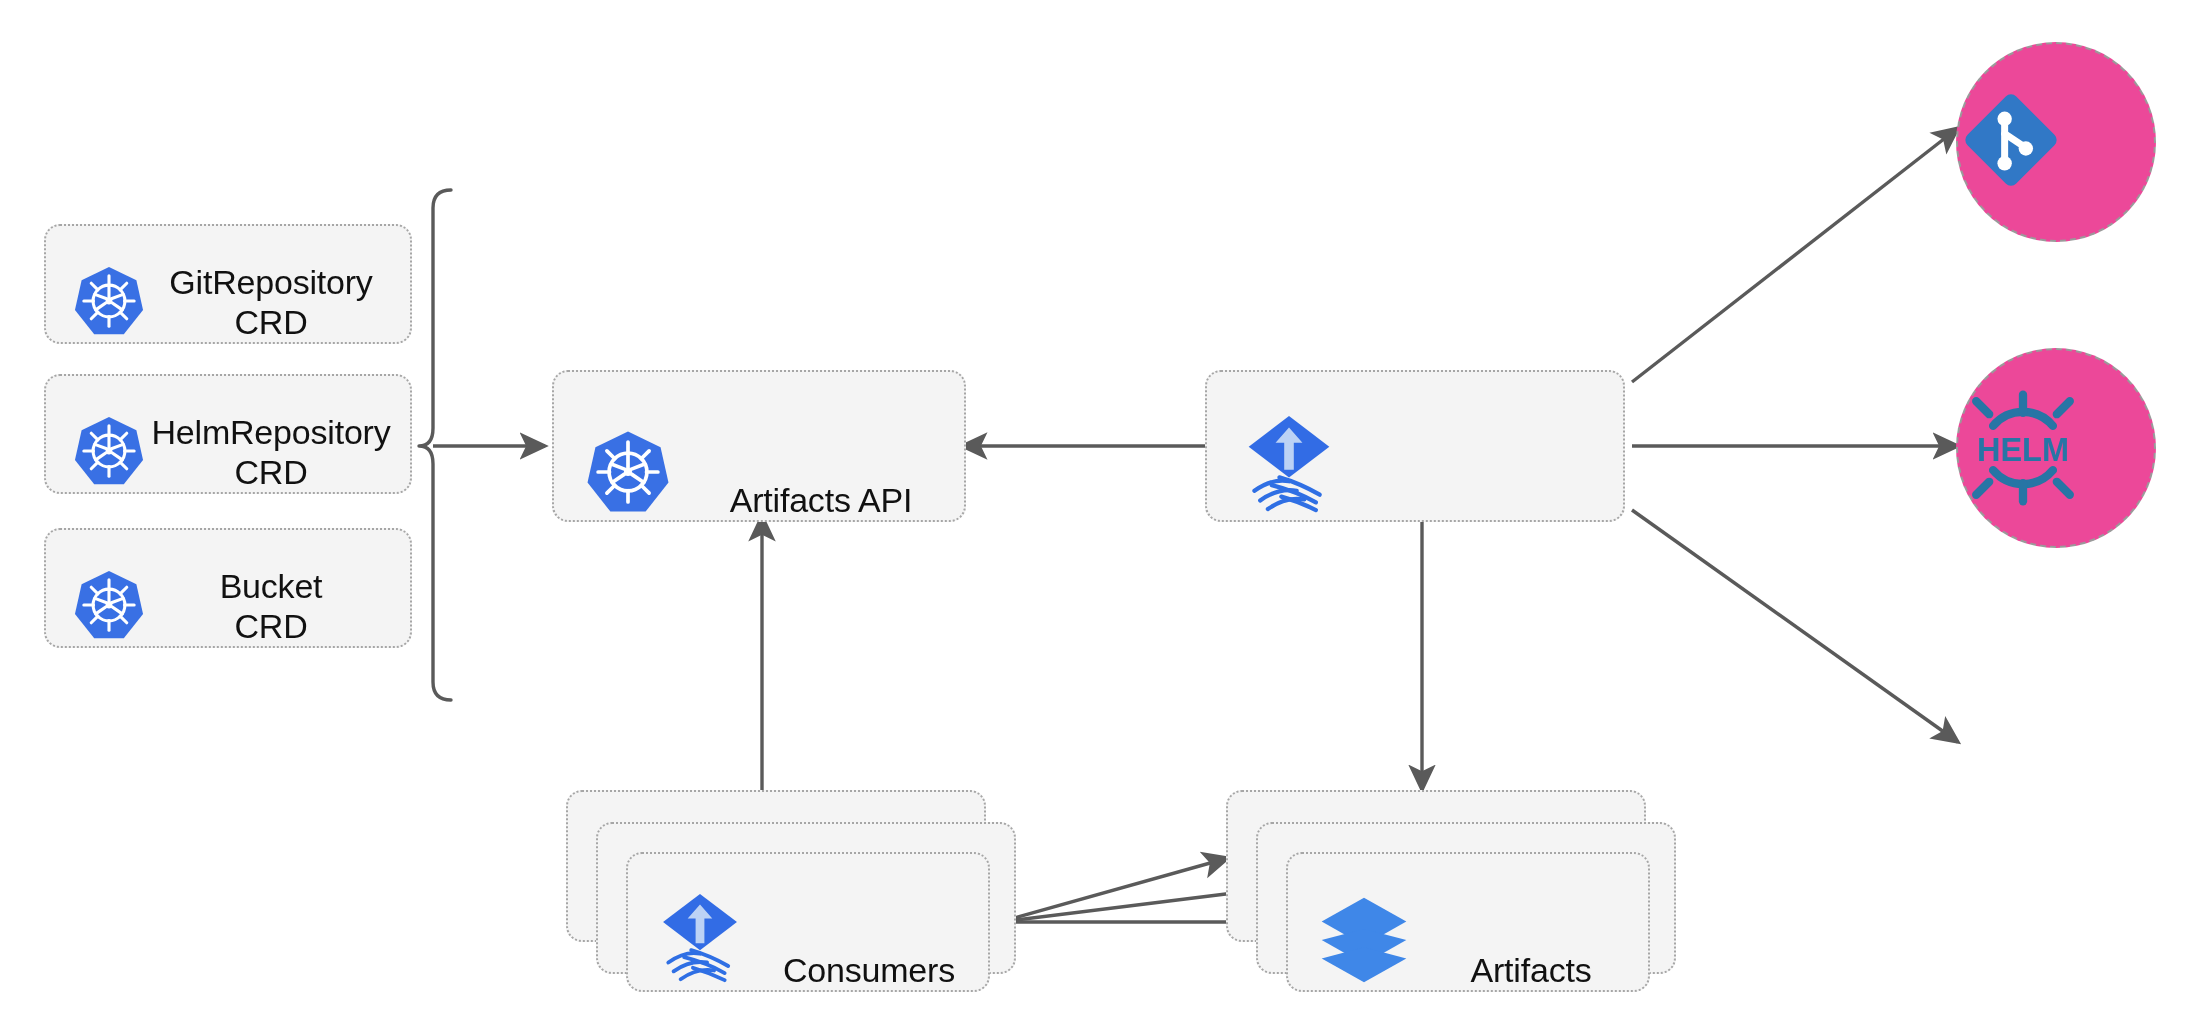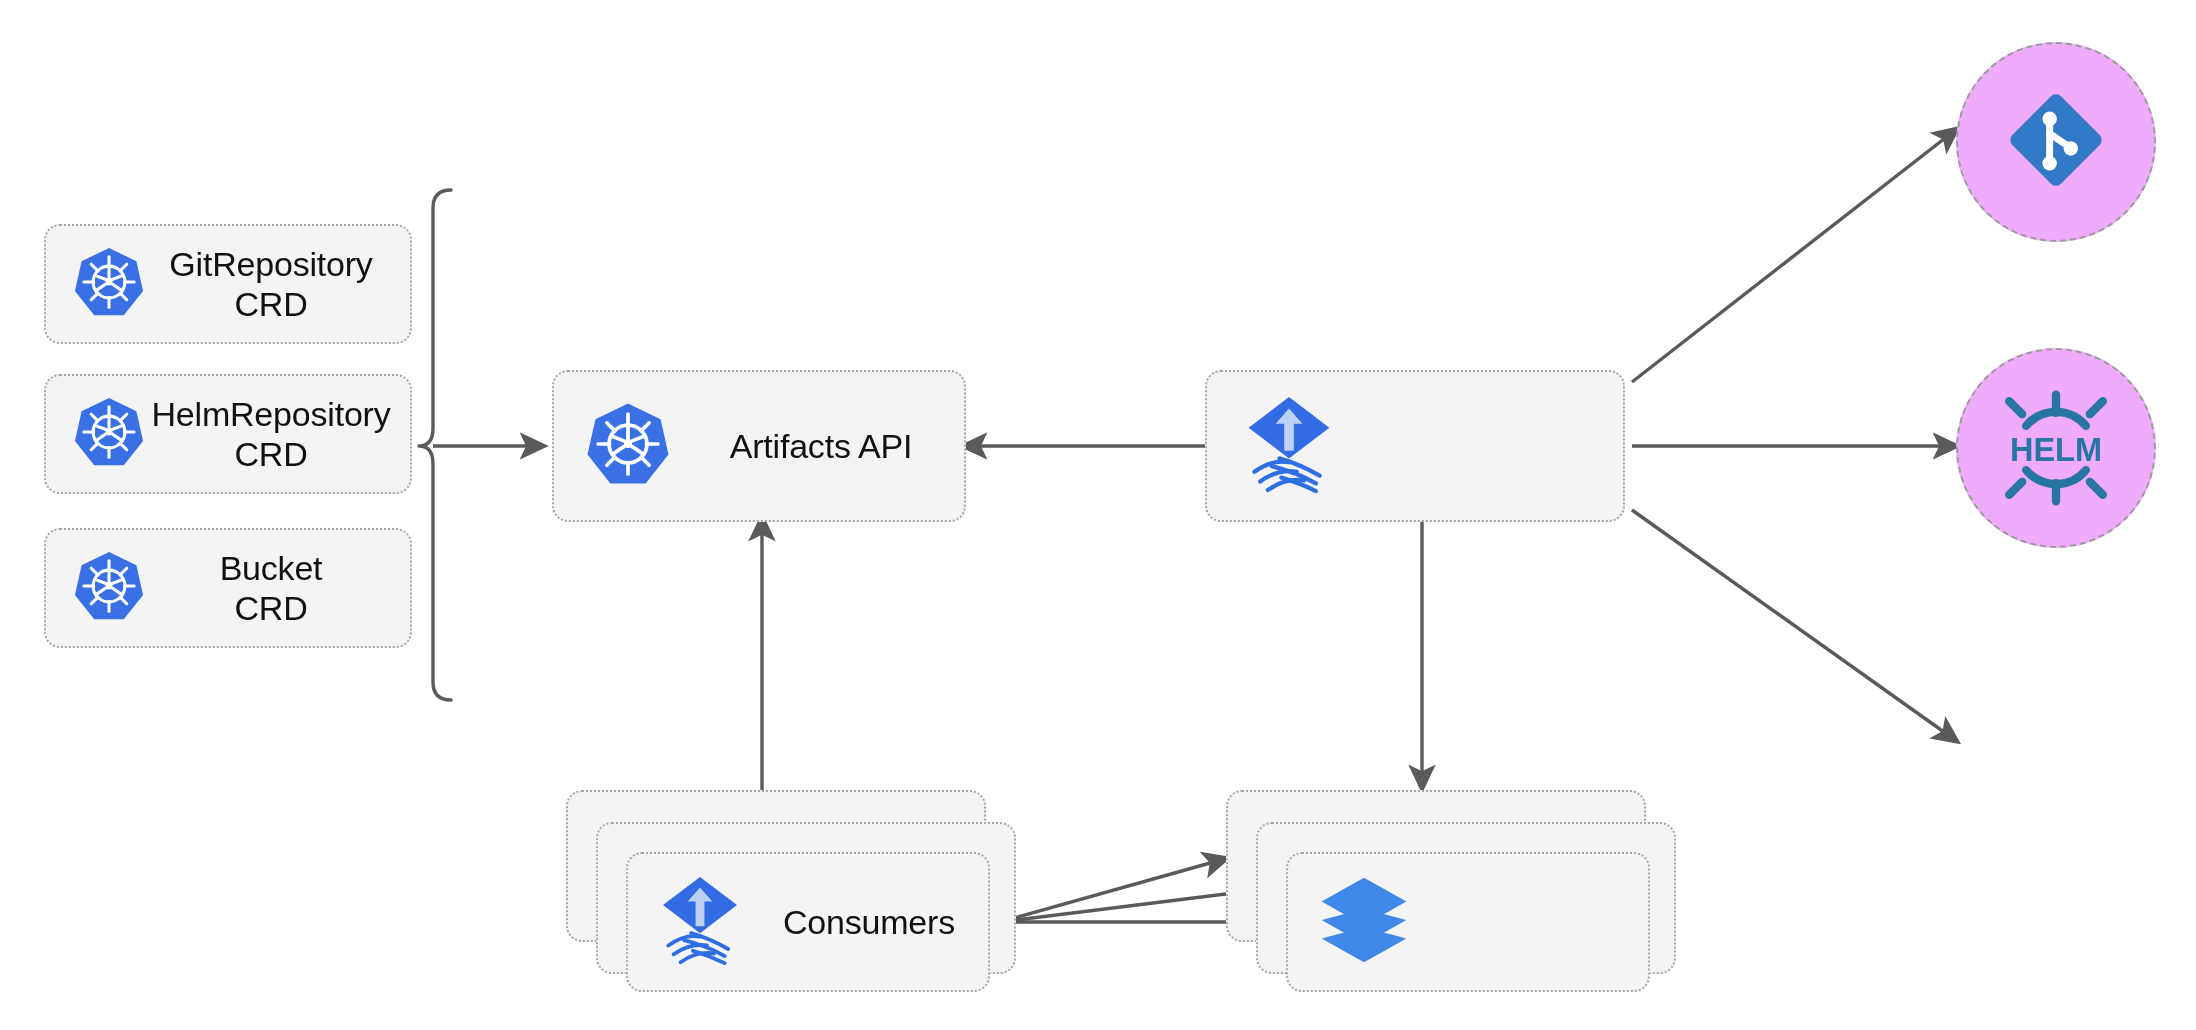--- a/index.html
+++ b/index.html
@@ -30,21 +30,21 @@
   }
 
   
   .node {
     position: absolute;
     box-sizing: border-box;
     background: #f4f4f4;
     border: 2px dotted #a6a6a6;
     border-radius: 16px;
     display: flex;
-    align-items: center;
+    align-items: flex-end;
     z-index: 3;
   }
   .node-label {
     font-size: 34px;
     line-height: 1.18;
     color: #111111;
     text-align: center;
     white-space: pre-line;
     letter-spacing: -0.2px;
   }
@@ -70,24 +70,23 @@
     border-radius: 16px;
     z-index: 2;
   }
 
   
   .circle-node {
     position: absolute;
     box-sizing: border-box;
     border: 2px dashed #9a9a9a;
     border-radius: 50%;
-    background: #f0abfc;
+    background: #ec4899;
     display: flex;
     align-items: center;
-    justify-content: center;
     z-index: 3;
     text-decoration: underline;
   }
 </style>
 </head>
 <body>
 
 <div id="canvas">
 
   <svg id="edges" viewBox="0 0 2196 1030" width="2196" height="1030">
@@ -268,20 +267,21 @@
   <div class="stack-card" style="left:1226px; top:790px; width:420px; height:152px;"></div>
   <div class="stack-card" style="left:1256px; top:822px; width:420px; height:152px;"></div>
   <div class="node" style="left:1286px; top:852px; width:364px; height:140px; padding-left:30px;">
     <span class="node-icon">
       <svg width="92" height="92" viewBox="0 0 100 100">
         <polygon points="50,4 96,30 50,56 4,30" fill="#3F87E8"></polygon>
         <polygon points="50,38 96,50 50,76 4,50" fill="#3F87E8"></polygon>
         <polygon points="50,58 96,70 50,96 4,70" fill="#3F87E8"></polygon>
       </svg>
     </span>
+    <span class="node-label" style="flex:1; padding-left:14px; padding-right:10px;">Artifacts</span>
   </div>
 
   <div class="circle-node" style="left:1956px; top:42px; width:200px; height:200px;">
     <span>
       <svg width="106" height="106" viewBox="0 0 100 100">
         <rect x="17.5" y="17.5" width="65" height="65" rx="7" transform="rotate(45 50 50)" fill="#3178C6"></rect>
         <g stroke="#ffffff" stroke-width="6.6" fill="none" stroke-linecap="round">
           <line x1="44" y1="30" x2="44" y2="72"></line>
           <path d="M44,44 L62,56"></path>
         </g>

